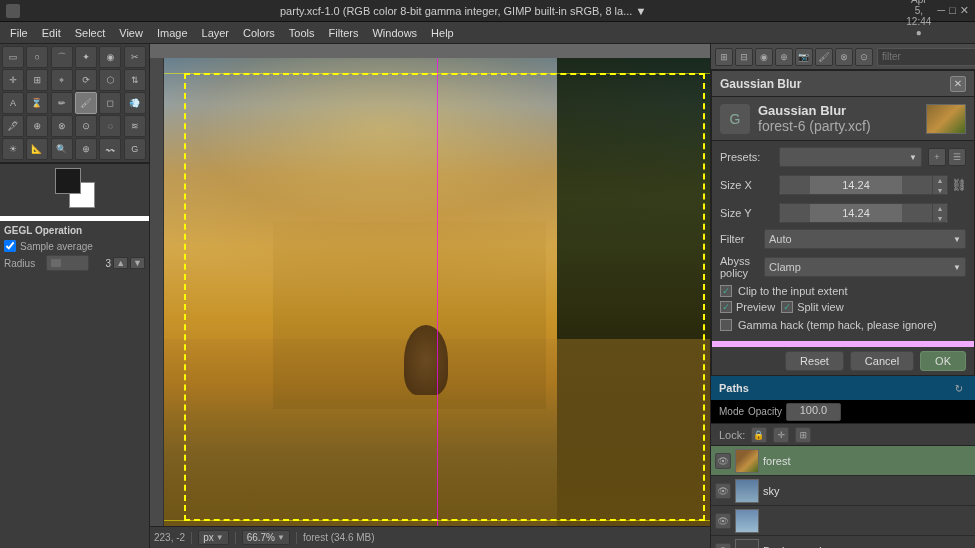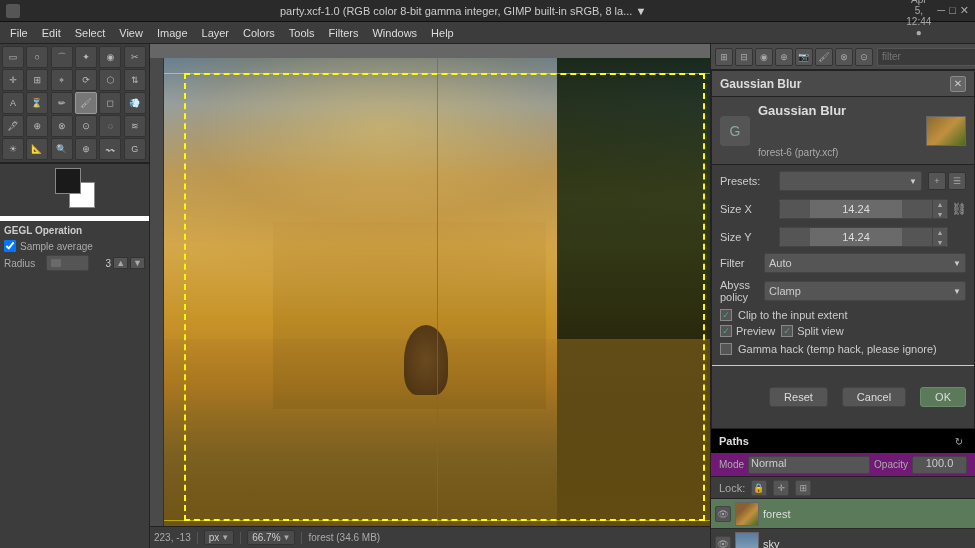--- a/index.html
+++ b/index.html
@@ -337,21 +337,21 @@
     }
     .gaussian-logo {
       width: 30px; height: 30px;
       background: #555;
       border-radius: 4px;
       display: flex; align-items: center; justify-content: center;
       font-size: 14px; color: #8a9;
     }
     .gaussian-info { flex: 1; }
     .gaussian-name { font-size: 13px; font-weight: bold; color: #ddd; }
-    .gaussian-sub { font-size: 10px; color: #aaa; margin-top: 29px; }
+    .gaussian-sub { font-size: 14px; color: #aaa; }
     .gaussian-thumb {
       width: 40px; height: 30px;
       background: linear-gradient(135deg, #8a6a30 0%, #c09040 50%, #4a6a20 100%);
       border: 1px solid #666;
     }
 
     .gaussian-body { padding: 6px 8px; }
 
     .param-row {
       display: flex;
@@ -431,59 +431,59 @@
 
     .inline-checks {
       display: flex;
       align-items: center;
       gap: 6px;
       margin-bottom: 6px;
     }
 
     .dialog-buttons {
       display: flex;
-      gap: 14px;
+      gap: 6px;
       justify-content: flex-end;
-      padding: 21px 8px;
-      border-top: 1px solid #f0abfc;
+      padding: 4px 8px;
+      border-top: 6px solid #f0abfc;
     }
     .dialog-btn {
       padding: 3px 14px;
       background: #555;
       border: 1px solid #444;
       border-radius: 3px;
       color: #ddd;
       font-size: 11px;
       cursor: pointer;
     }
     .dialog-btn.primary { background: #5a7a5a; border-color: #6a8a6a; }
     #paths-header {
       height: 24px;
-      background: #000000;
+      background: #0c4a6e;
       display: flex;
       align-items: center;
       padding: 0 8px;
       justify-content: space-between;
     }
     .paths-title { font-size: 11px; color: #ddd; font-weight: bold; }
     .paths-icon-btn {
       width: 16px; height: 16px;
       cursor: pointer;
       font-size: 10px; color: #aaa;
       display: flex; align-items: center; justify-content: center;
     }
 
     
     #layers-section {
       flex: 1;
       overflow: hidden;
     }
     #layers-header {
       height: 24px;
-      background: #701a75;
+      background: #000000;
       display: flex;
       align-items: center;
       padding: 0 8px;
       gap: 4px;
       border-bottom: 1px solid #222;
     }
     .mode-select {
       flex: 1;
       height: 18px;
       background: #555;
@@ -670,21 +670,21 @@
       <div class="selection-rect"></div>
 
       <div class="guide-v"></div>
 
       <div class="guide-h"></div>
 
       <div style="position:absolute; bottom:5px; left:0; right:0; height:1px; background:rgba(255,255,0,0.5);"></div>
     </div>
 
     <div id="statusbar">
-      <span class="status-text">223, -13</span>
+      <span class="status-text">223, -2</span>
       <div class="status-divider"></div>
       <div class="status-dropdown">
         <span class="status-dropdown-text">px</span>
         <span style="font-size:8px;color:#aaa;">▼</span>
       </div>
       <div class="status-divider"></div>
       <div class="status-dropdown">
         <span class="status-dropdown-text">66.7%</span>
         <span style="font-size:8px;color:#aaa;">▼</span>
       </div>
@@ -814,23 +814,20 @@
     </div>
 
     <div id="paths-header">
       <span class="paths-title">Paths</span>
       <div class="paths-icon-btn">↻</div>
     </div>
 
     <div id="layers-section">
       <div id="layers-header">
         <span style="font-size:10px; color:#aaa;">Mode</span>
-        <div class="mode-select">
-          <span>Normal</span>
-        </div>
         <span style="font-size:10px; color:#aaa;">Opacity</span>
         <div class="opacity-input">
           <span>100.0</span>
         </div>
       </div>
 
       <div id="lock-bar">
         <span class="lock-label">Lock:</span>
         <div class="lock-btn">🔒</div>
         <div class="lock-btn">✛</div>

